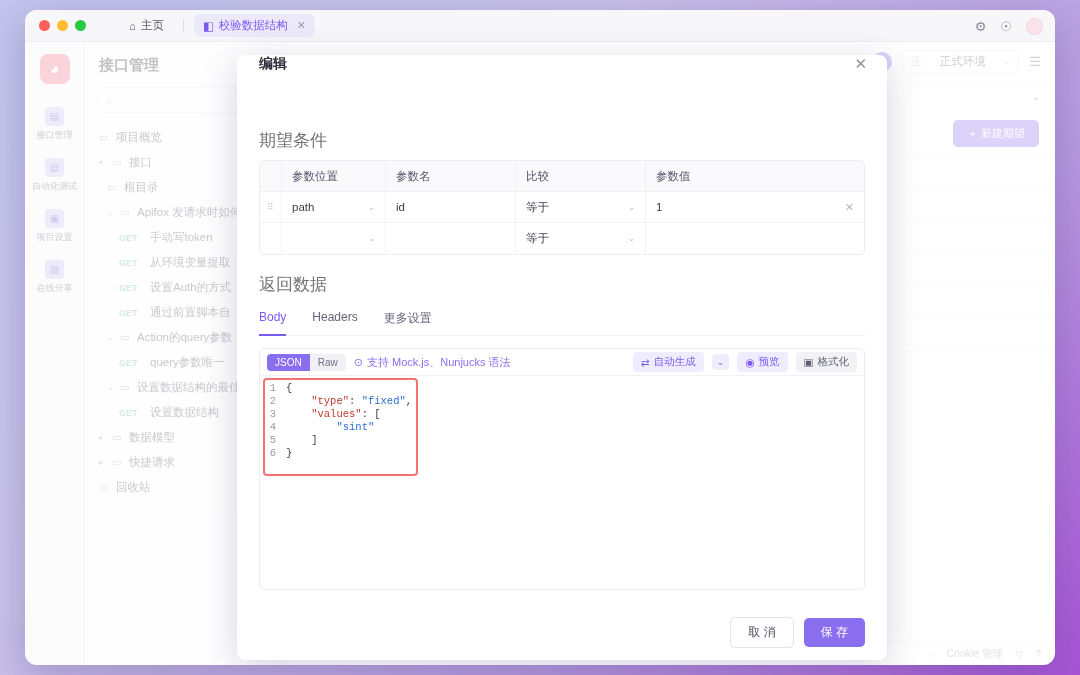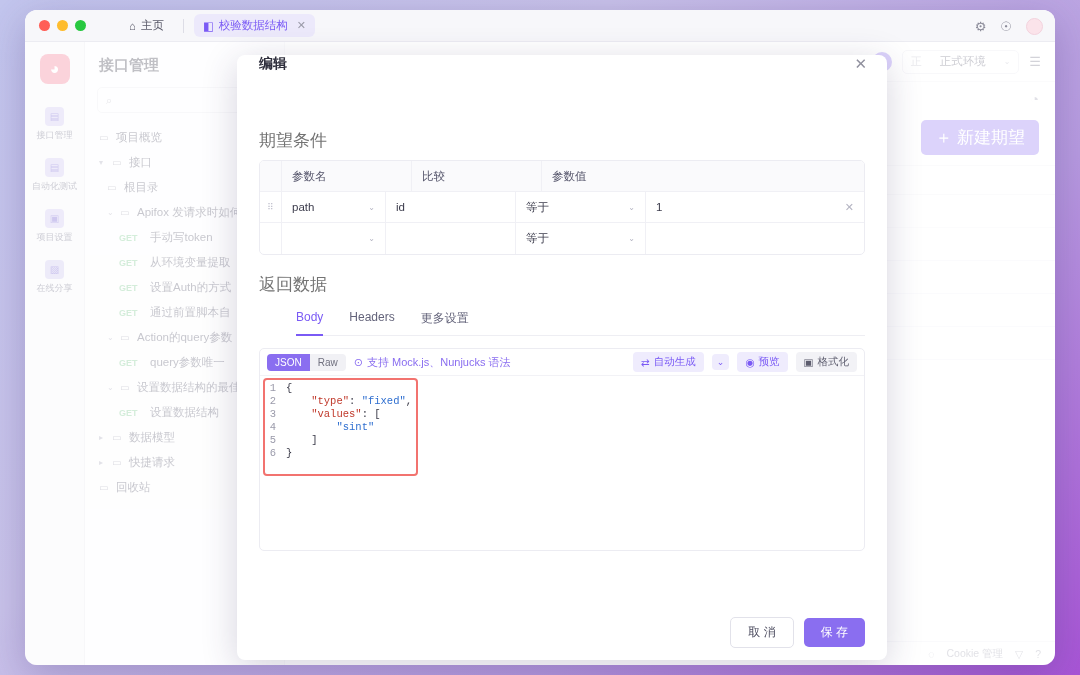--- a/index.html
+++ b/index.html
@@ -121,21 +121,21 @@
     height: 24px; border: 1px solid #e7e7ee; border-radius: 5px;
     display: flex; align-items: center; gap: 18px; padding: 0 8px;
     font-size: 11.5px; color: #55556a; min-width: 106px;
   }
   .env-tag { color: #b8b8c6; font-size: 11px; }
   .burger { color: #6e6e80; font-size: 13px; }
   .main-sub { height: 34px; display: flex; align-items: center; justify-content: flex-end; padding: 0 16px; }
   .circ-ico { color: #9b9bae; font-size: 14px; }
   .new-btn-row { display: flex; justify-content: flex-end; padding: 4px 16px 10px; }
   .new-btn {
-    background: #8a6ef0; color: #fff; font-size: 17px;
+    background: #8a6ef0; color: #fff; font-size: 11px;
     padding: 6px 14px; border-radius: 5px;
   }
   .bg-table { width: 100%; }
   .bg-thead {
     display: flex; border-top: 1px solid #f1f1f6; border-bottom: 1px solid #f1f1f6;
     font-size: 11.5px; color: #55556a; height: 30px; align-items: center;
   }
   .bg-th-creator { width: 64px; }
   .bg-row {
     display: flex; align-items: center; height: 33px;
@@ -188,29 +188,29 @@
   }
   .ct-row:last-child .ct-cell { border-bottom: none; }
   .c-drag { width: 22px; justify-content: center; color: #c4c4d0; font-size: 9px; padding: 0; }
   .c-pos { width: 104px; justify-content: space-between; }
   .c-name { width: 130px; }
   .c-cmp { width: 130px; justify-content: space-between; }
   .c-val { flex: 1; border-right: none; justify-content: space-between; }
   .caret-d { color: #b4b4c2; font-size: 8px; }
   .x-ico { color: #b4b4c2; font-size: 11px; }
   
-  .ret-tabs { display: flex; gap: 26px; border-bottom: 1px solid #eeeef3; margin-top: 6px; margin-left: 37px; }
+  .ret-tabs { display: flex; gap: 26px; border-bottom: 1px solid #eeeef3; margin-top: 6px; }
   .ret-tab { font-size: 12px; color: #63637a; padding: 6px 0 8px; position: relative; }
   .ret-tab.active { color: #7a5af5; }
   .ret-tab.active::after {
     content: ""; position: absolute; left: 0; right: 0; bottom: -1px;
     height: 2px; background: #7a5af5;
   }
   
-  .ed-wrap { border: 1px solid #ececf2; border-radius: 5px; margin-top: 12px; height: 203px; position: relative; }
+  .ed-wrap { border: 1px solid #ececf2; border-radius: 5px; margin-top: 12px; height: 242px; position: relative; }
   .ed-bar {
     height: 27px; display: flex; align-items: center;
     padding: 0 7px; gap: 8px; border-bottom: 1px solid #f2f2f6;
   }
   .seg { display: flex; border-radius: 4px; overflow: hidden; }
   .seg-i { font-size: 10px; padding: 3px 8px; color: #70707f; background: #f1f1f5; }
   .seg-i.on { background: #8a6ef0; color: #fff; }
   .mock-hint { font-size: 11px; color: #8a6ef0; display: flex; align-items: center; gap: 4px; }
   .ed-right { margin-left: auto; display: flex; align-items: center; gap: 8px; }
   .pill {
@@ -458,20 +458,21 @@
       <span class="m-title">编辑</span>
       <span class="m-close">✕</span>
     </div>
     <div class="m-content">
 
 
       <div class="sec-label">期望条件</div>
       <div class="cond-table">
         <div class="ct-row ct-head">
           <span class="ct-cell c-drag"></span>
+          <span class="ct-cell c-pos">参数位置</span>
           <span class="ct-cell c-name">参数名</span>
           <span class="ct-cell c-cmp">比较</span>
           <span class="ct-cell c-val">参数值</span>
         </div>
         <div id="cond-rows">
             <div class="ct-row">
               <span class="ct-cell c-drag">⠿</span>
               <span class="ct-cell c-pos">
                 <span>path</span>
                 <span class="caret-d">⌄</span>

